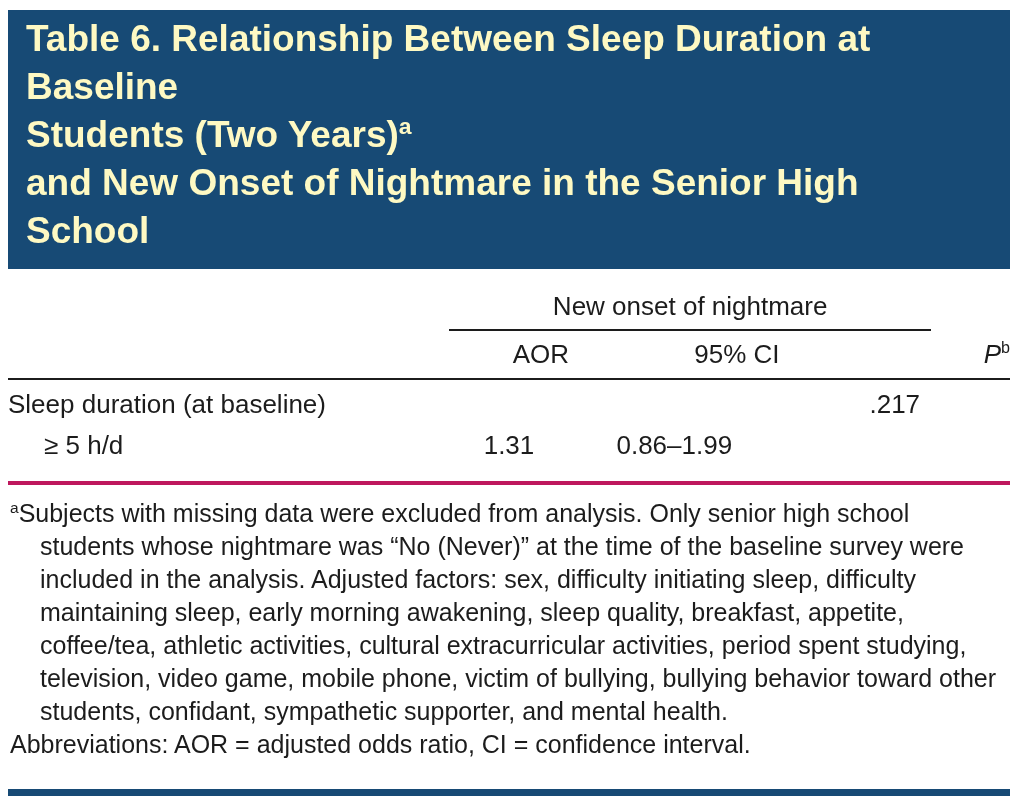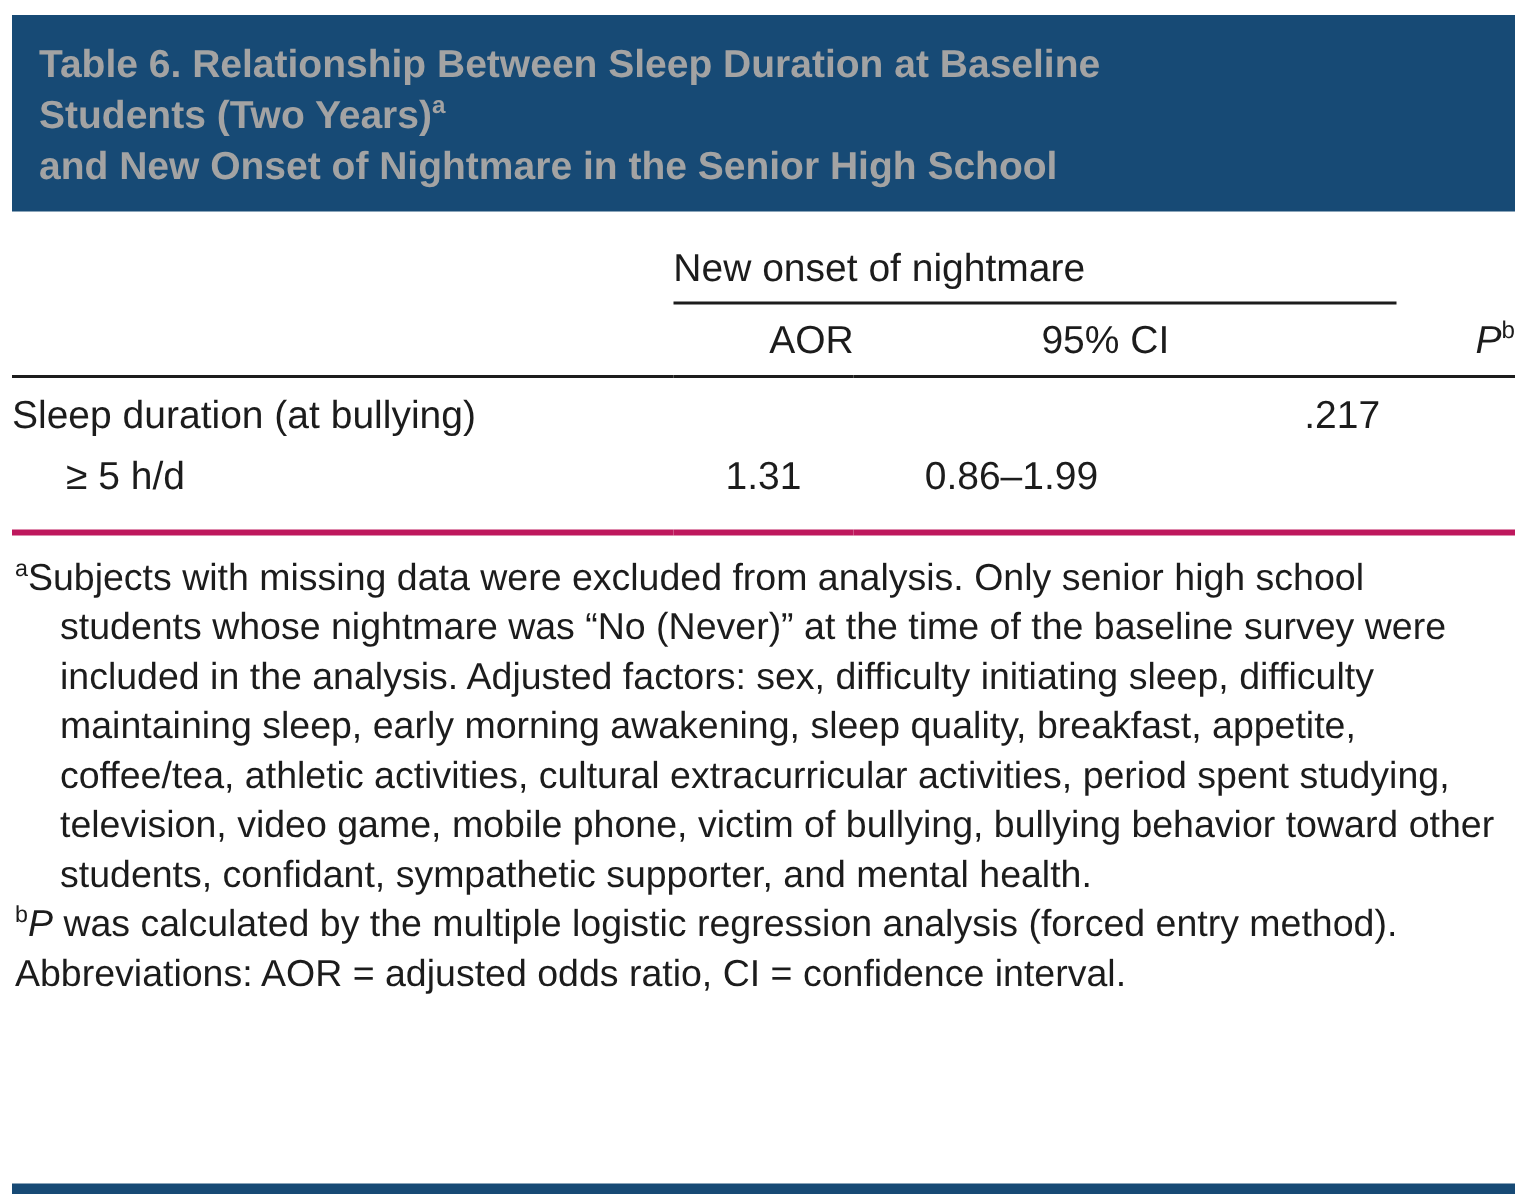--- a/index.html
+++ b/index.html
@@ -14,24 +14,24 @@
     position: relative;
   }
   .page {
     width: 1018px;
     height: 796px;
     position: relative;
   }
   
   .title-banner {
     background: #174a75;
-    color: #a3a3a3;
+    color: #fef9c3;
     margin: 10px 8px 0 8px;
-    padding: 16px 18px 14px 18px;
-    font-size: 26px;
+    padding: 5px 18px 14px 18px;
+    font-size: 37px;
     font-weight: bold;
     line-height: 1.3;
   }
   .title-banner .t-line { display: block; }
   .title-banner sup {
     font-size: 62%;
     line-height: 0;
   }
   
   table.results {
@@ -42,21 +42,21 @@
     font-size: 26px;
     color: #1c1c1c;
   }
   table.results td {
     padding: 4px 0;
     vertical-align: bottom;
   }
   .span-header-cell { padding: 6px 0 0 0 !important; }
   .span-header-inner {
     width: 86%;
-    text-align: left;
+    text-align: center;
     border-bottom: 2px solid #1c1c1c;
     padding-bottom: 7px;
   }
   tr.col-head td {
     border-bottom: 2px solid #1c1c1c;
     text-align: right;
     padding: 8px 0 8px 0;
   }
   tr.col-head td.label-col { text-align: left; }
   tr.col-head i { font-style: italic; }
@@ -117,35 +117,34 @@
         <div class="span-header-inner">New onset of nightmare</div>
       </td>
     </tr>
     <tr class="col-head">
       <td class="label-col"></td>
       <td>AOR</td>
       <td>95% CI</td>
       <td><i>P</i><sup>b</sup></td>
     </tr>
     <tr class="body-row first">
-      <td class="label-col">Sleep duration (at bullying)</td>
+      <td class="label-col">Sleep duration (at baseline)</td>
       <td class="num"></td>
       <td class="num"></td>
       <td class="num">.217</td>
     </tr>
     <tr class="body-row last">
       <td class="label-col indent">≥ 5 h/d</td>
       <td class="num">1.31</td>
       <td class="num">0.86–1.99</td>
       <td class="num"></td>
     </tr>
   </tbody>
     </table>
 
   <div class="footnotes">
     <p class="footnote"><sup>a</sup><span>Subjects with missing data were excluded from analysis. Only senior high school students whose nightmare was “No (Never)” at the time of the baseline survey were included in the analysis. Adjusted factors: sex, difficulty initiating sleep, difficulty maintaining sleep, early morning awakening, sleep quality, breakfast, appetite, coffee/tea, athletic activities, cultural extracurricular activities, period spent studying, television, video game, mobile phone, victim of bullying, bullying behavior toward other students, confidant, sympathetic supporter, and mental health.</span></p>
-    <p class="footnote"><sup>b</sup><i>P</i><span> was calculated by the multiple logistic regression analysis (forced entry method).</span></p>
     <p class="abbrev">Abbreviations: AOR = adjusted odds ratio, CI = confidence interval.</p>
   </div>
 
   <div class="bottom-bar"></div>
 
 </div>
 
 </body></html>

